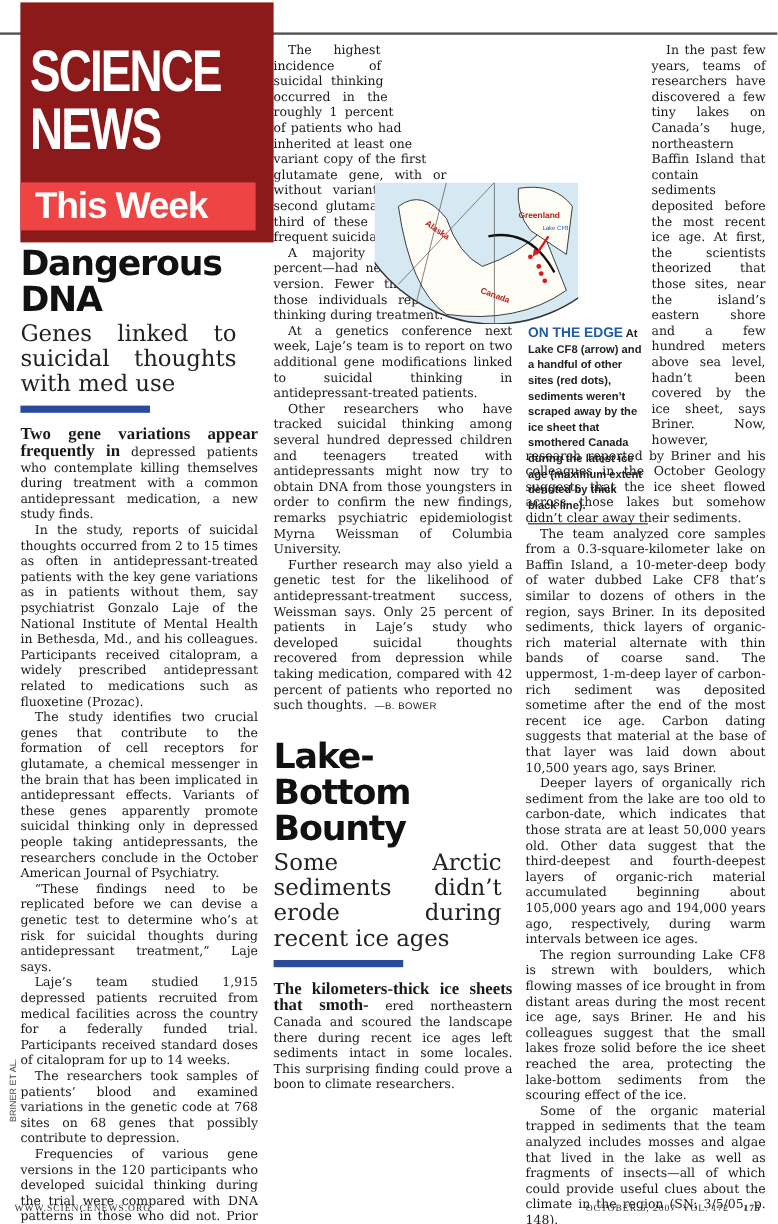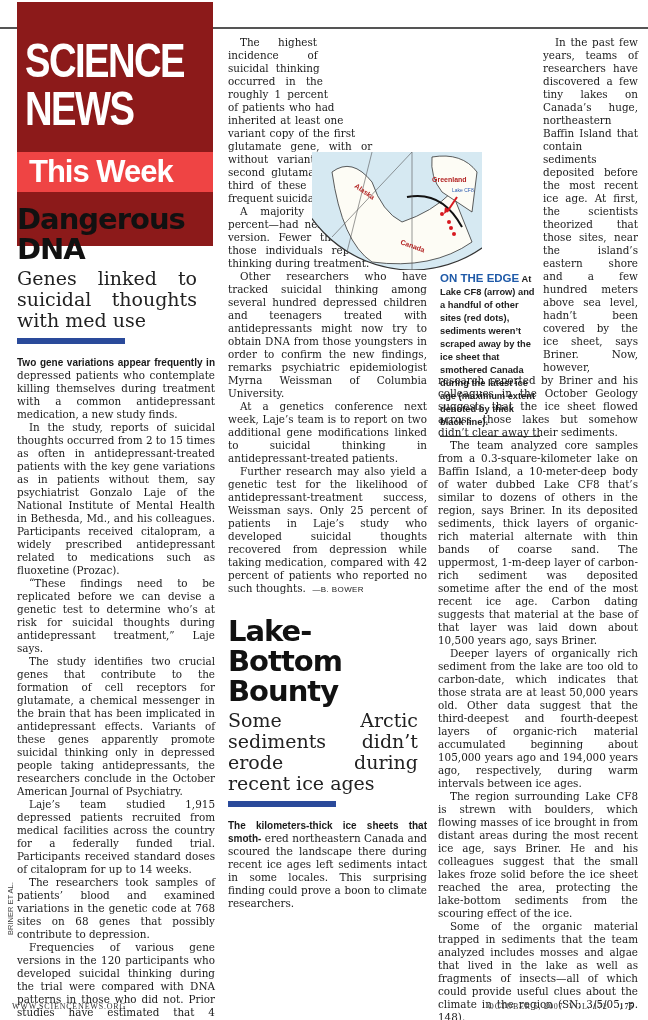--- a/index.html
+++ b/index.html
@@ -1,26 +1,26 @@
 <!DOCTYPE html>
 <html><head>
 <meta charset="utf-8">
 <style>
   html, body { margin: 0; padding: 0; }
   body { width: 648px; height: 1020px; background: #ffffff; position: relative; overflow: hidden; font-family: "DejaVu Serif", serif; color: #1a1a1a; }
   .rule-top { position: absolute; left: 0; top: 27px; width: 648px; height: 2px; background: #555; }
-  .masthead { position: absolute; left: 17px; top: 2px; width: 196px; height: 244px; background: #8c1a1a; }
+  .masthead { position: absolute; left: 17px; top: 2px; width: 196px; height: 200px; background: #8c1a1a; padding-left: 15px; }
   .mast-title { position: absolute; left: 8px; top: 34px; color: #fff; font-family: "Liberation Sans", sans-serif; font-weight: bold; font-size: 49px; line-height: 48px; letter-spacing: -2px; transform: scaleX(0.78); transform-origin: left top; white-space: pre; }
   .mast-week { position: absolute; left: 0; top: 150px; width: 196px; height: 40px; background: #ef4444; }
   .mast-week span { position: absolute; left: 12px; top: 2px; color: #fff; font-family: "Liberation Sans", sans-serif; font-weight: bold; font-size: 31px; letter-spacing: -1px; }
 
   .col { position: absolute; font-size: 10.4px; line-height: 13px; text-align: justify; }
   .col p { margin: 0; text-indent: 12px; }
   .col p.first { text-indent: 0; }
-  .lead { font-family: Liberation Sans, sans-serif; font-weight: bold; font-size: 10px; }
+  .lead { font-family: Liberation Serif, serif; font-weight: bold; font-size: 14px; }
   .headline { font-family: "DejaVu Sans", sans-serif; font-weight: bold; font-size: 29px; line-height: 30px; letter-spacing: -1px; color: #111; }
   .deck { font-family: "DejaVu Serif", serif; font-size: 19px; line-height: 21px; color: #222; margin-top: 4px; }
   .bar { width: 108px; height: 6px; background: #2a4a9a; margin: 7px 0 12px 0; }
   .byline { font-family: "Liberation Sans", sans-serif; font-size: 8px; letter-spacing: 0.4px; }
   .map { position: absolute; left: 312px; top: 152px; width: 170px; height: 118px; overflow: hidden; }
   .caption { position: absolute; left: 440px; top: 272px; width: 100px; font-family: "Liberation Sans", sans-serif; font-weight: bold; font-size: 9.3px; line-height: 13px; color: #222; }
   .caption .kicker { color: #1f5aa8; font-size: 11.5px; }
   .cap-rule { position: absolute; left: 440px; top: 436px; width: 100px; height: 1px; background: #333; }
   .credit { position: absolute; left: 0; top: 880px; width: 14px; height: 60px; }
   .credit span { position: absolute; left: 6px; top: 55px; transform: rotate(-90deg); transform-origin: left top; font-family: "Liberation Sans", sans-serif; font-size: 7.5px; color: #444; white-space: nowrap; }
@@ -39,36 +39,36 @@
     <span>This Week</span>
   </div>
 </div>
 
 <div class="col" style="left:17px; top:204px; width:198px;">
   <div class="headline" style="width:180px;">Dangerous DNA</div>
   <div class="deck" style="width:180px;">Genes linked to suicidal thoughts with med use</div>
   <div class="bar"></div>
   <p class="first"><span class="lead">Two gene variations appear frequently in</span> <span>depressed patients who contemplate killing themselves during treatment with a common antidepressant medication, a new study finds.</span></p>
   <p>In the study, reports of suicidal thoughts occurred from 2 to 15 times as often in antidepressant-treated patients with the key gene variations as in patients without them, say psychiatrist Gonzalo Laje of the National Institute of Mental Health in Bethesda, Md., and his colleagues. Participants received citalopram, a widely prescribed antidepressant related to medications such as fluoxetine (Prozac).</p>
+  <p>The study identifies two crucial genes that contribute to the formation of cell receptors for glutamate, a chemical messenger in the brain that has been implicated in antidepressant effects. Variants of these genes apparently promote suicidal thinking only in depressed people taking antidepressants, the researchers conclude in the October American Journal of Psychiatry.</p>
   <p>“These findings need to be replicated before we can devise a genetic test to determine who’s at risk for suicidal thoughts during antidepressant treatment,” Laje says.</p>
-  <p>The study identifies two crucial genes that contribute to the formation of cell receptors for glutamate, a chemical messenger in the brain that has been implicated in antidepressant effects. Variants of these genes apparently promote suicidal thinking only in depressed people taking antidepressants, the researchers conclude in the October American Journal of Psychiatry.</p>
   <p>Laje’s team studied 1,915 depressed patients recruited from medical facilities across the country for a federally funded trial. Participants received standard doses of citalopram for up to 14 weeks.</p>
   <p>The researchers took samples of patients’ blood and examined variations in the genetic code at 768 sites on 68 genes that possibly contribute to depression.</p>
   <p>Frequencies of various gene versions in the 120 participants who developed suicidal thinking during the trial were compared with DNA patterns in those who did not. Prior studies have estimated that 4 percent of people taking antidepressants start to think about suicide.</p>
 </div>
 
 <div class="credit">
     <span>BRINER ET AL.</span>
   </div>
 
 <div class="col" style="left:228px; top:36px; width:199px;">
   <p style="padding-right:0;"><span style="float: right; width: 110px; height: 120px; shape-outside: ellipse(100% 100% at 100% 0%);"></span>The highest incidence of suicidal thinking occurred in the roughly 1 percent of patients who had inherited at least one variant copy of the first glutamate gene, with or without variant copies of the second glutamate gene. About one-third of these individuals exhibited frequent suicidal thinking.</p>
   <p>A majority of participants—58 percent—had neither high-risk gene version. Fewer than 5 percent of those individuals reported suicidal thinking during treatment.</p>
+  <p>At a genetics conference next week, Laje’s team is to report on two additional gene modifications linked to suicidal thinking in antidepressant-treated patients.</p>
   <p>Other researchers who have tracked suicidal thinking among several hundred depressed children and teenagers treated with antidepressants might now try to obtain DNA from those youngsters in order to confirm the new findings, remarks psychiatric epidemiologist Myrna Weissman of Columbia University.</p>
-  <p>At a genetics conference next week, Laje’s team is to report on two additional gene modifications linked to suicidal thinking in antidepressant-treated patients.</p>
   <p><span>Further research may also yield a genetic test for the likelihood of antidepressant-treatment success, Weissman says. Only 25 percent of patients in Laje’s study who developed suicidal thoughts recovered from depression while taking medication, compared with 42 percent of patients who reported no such thoughts.</span>&nbsp; <span class="byline">—B. BOWER</span></p>
   <div style="height:20px;"></div>
   <div class="headline" style="width:180px;">Lake-Bottom Bounty</div>
   <div class="deck" style="width:190px;">Some Arctic sediments didn’t erode during recent ice ages</div>
   <div class="bar"></div>
   <p class="first"><span class="lead">The kilometers-thick ice sheets that smoth-</span> <span>ered northeastern Canada and scoured the landscape there during recent ice ages left sediments intact in some locales. This surprising finding could prove a boon to climate researchers.</span></p>
 
 </div>
 
 <div class="map">

